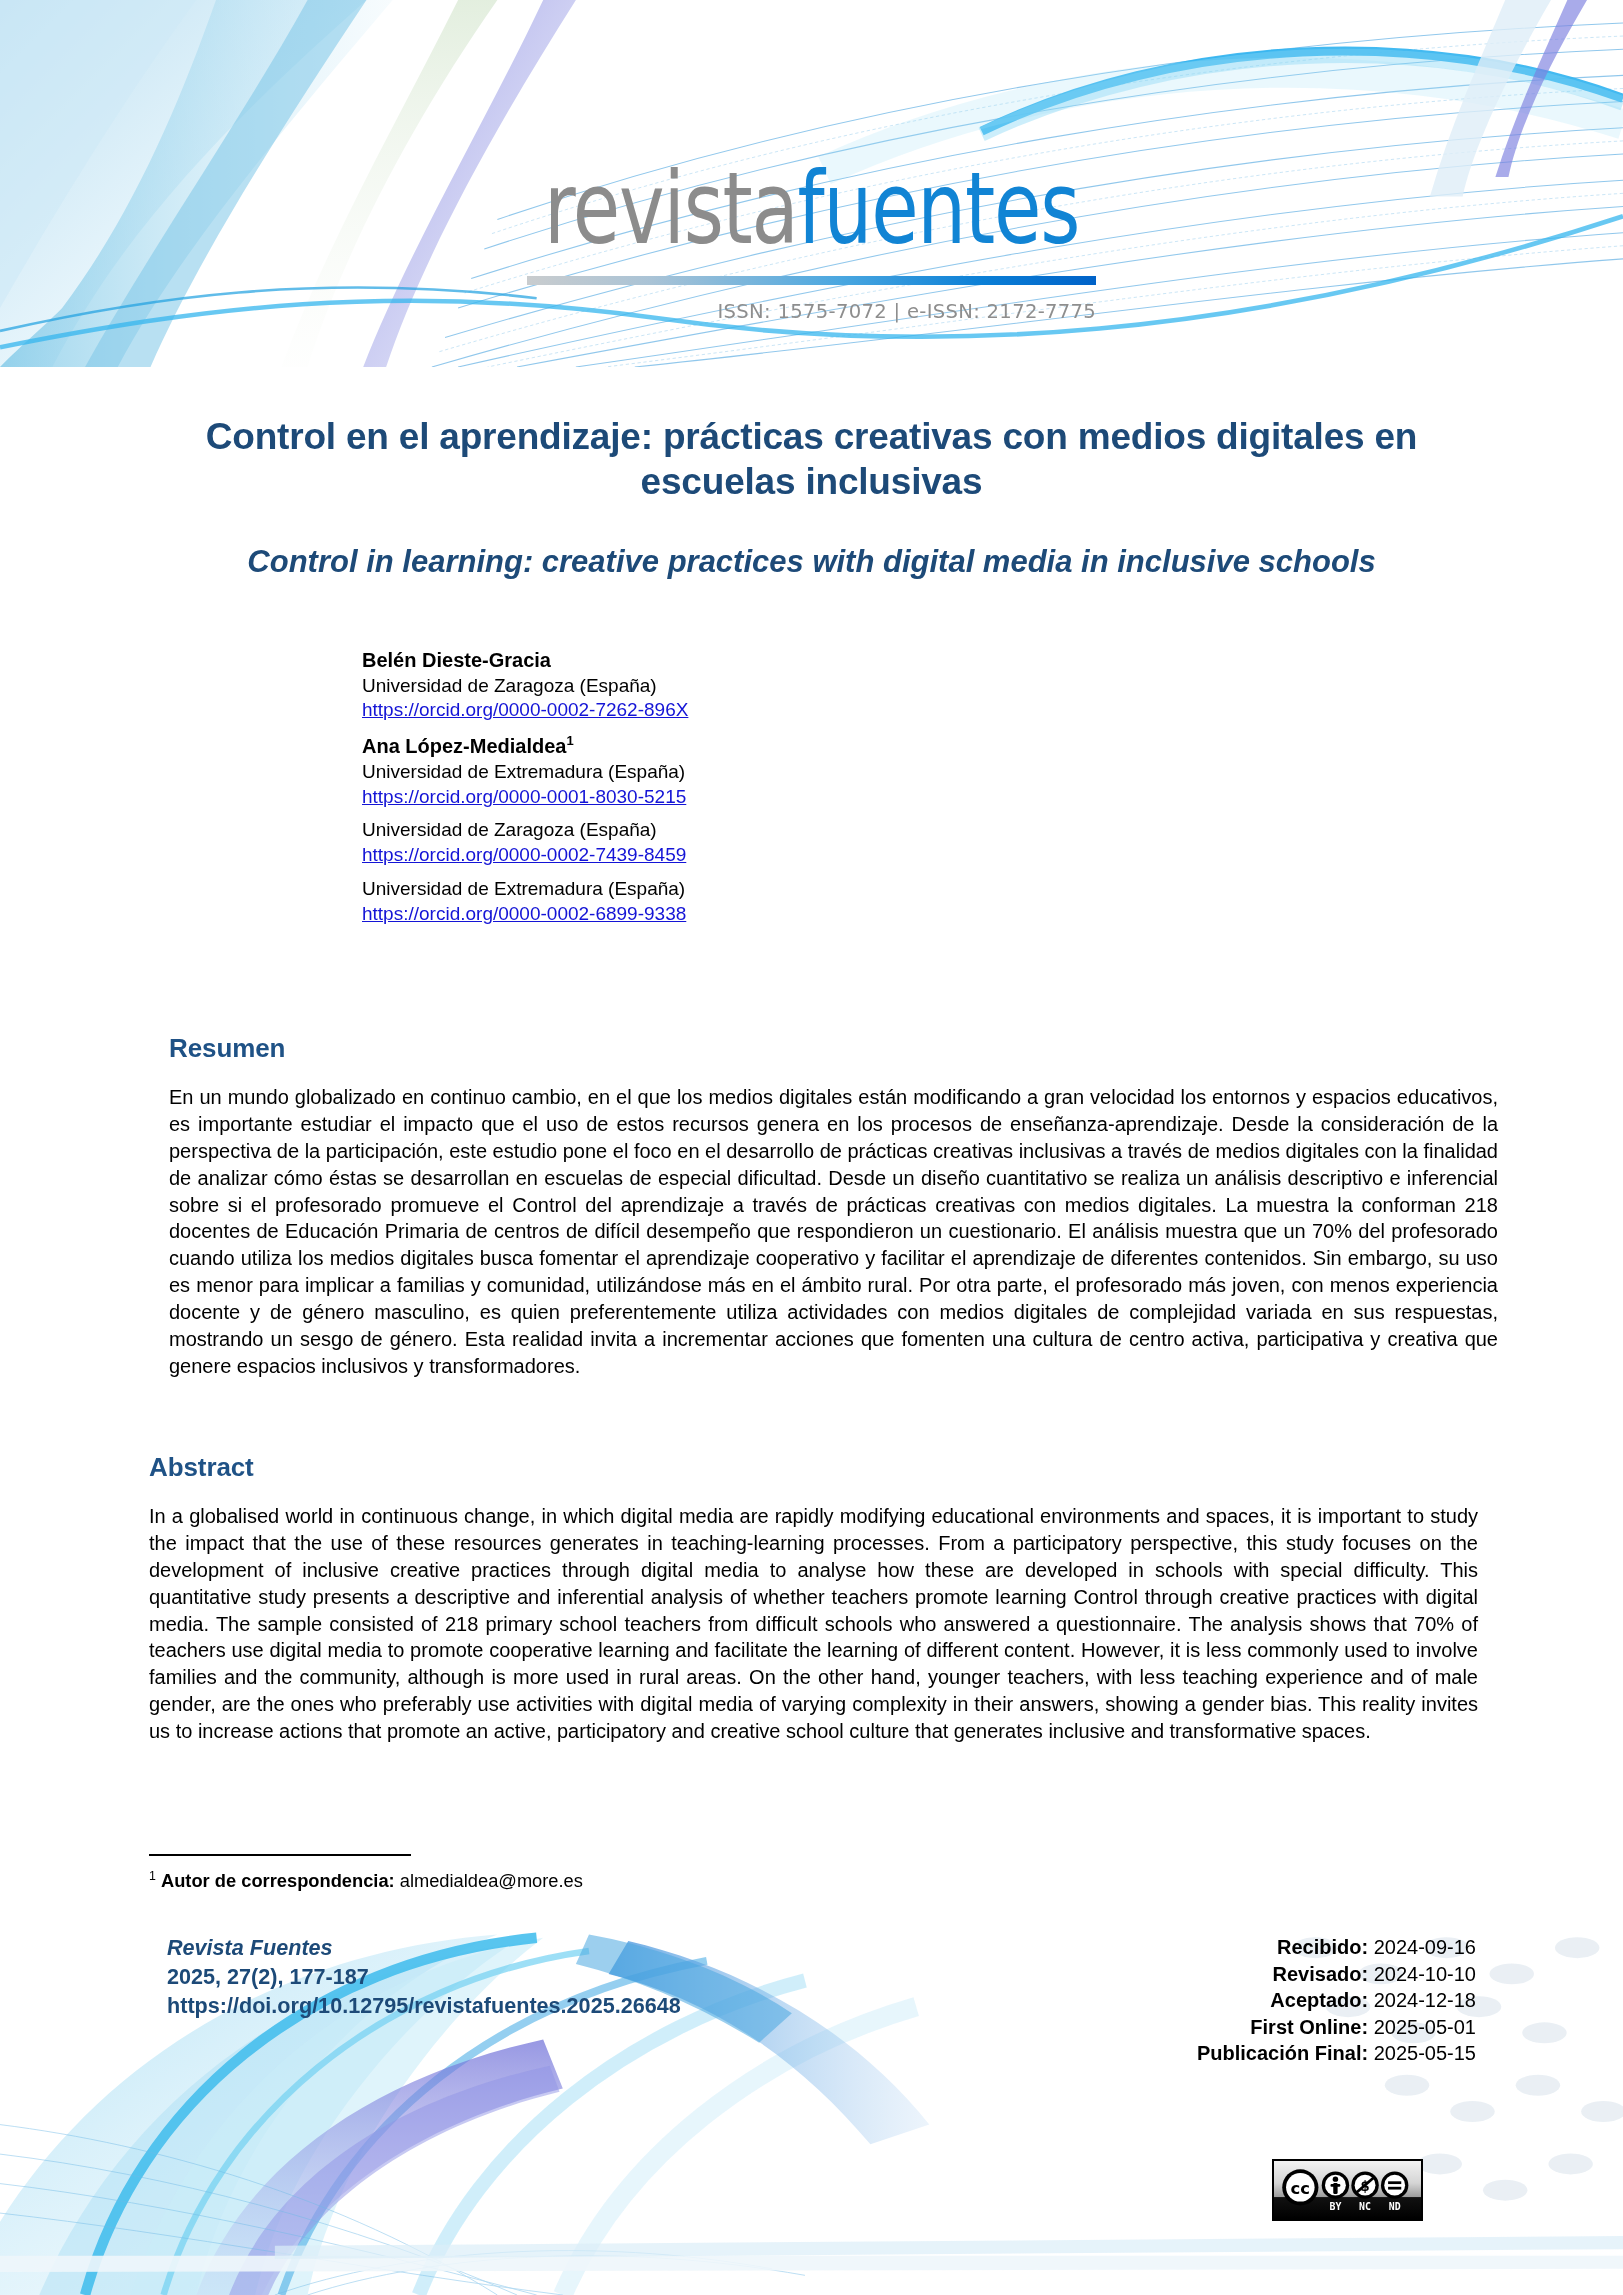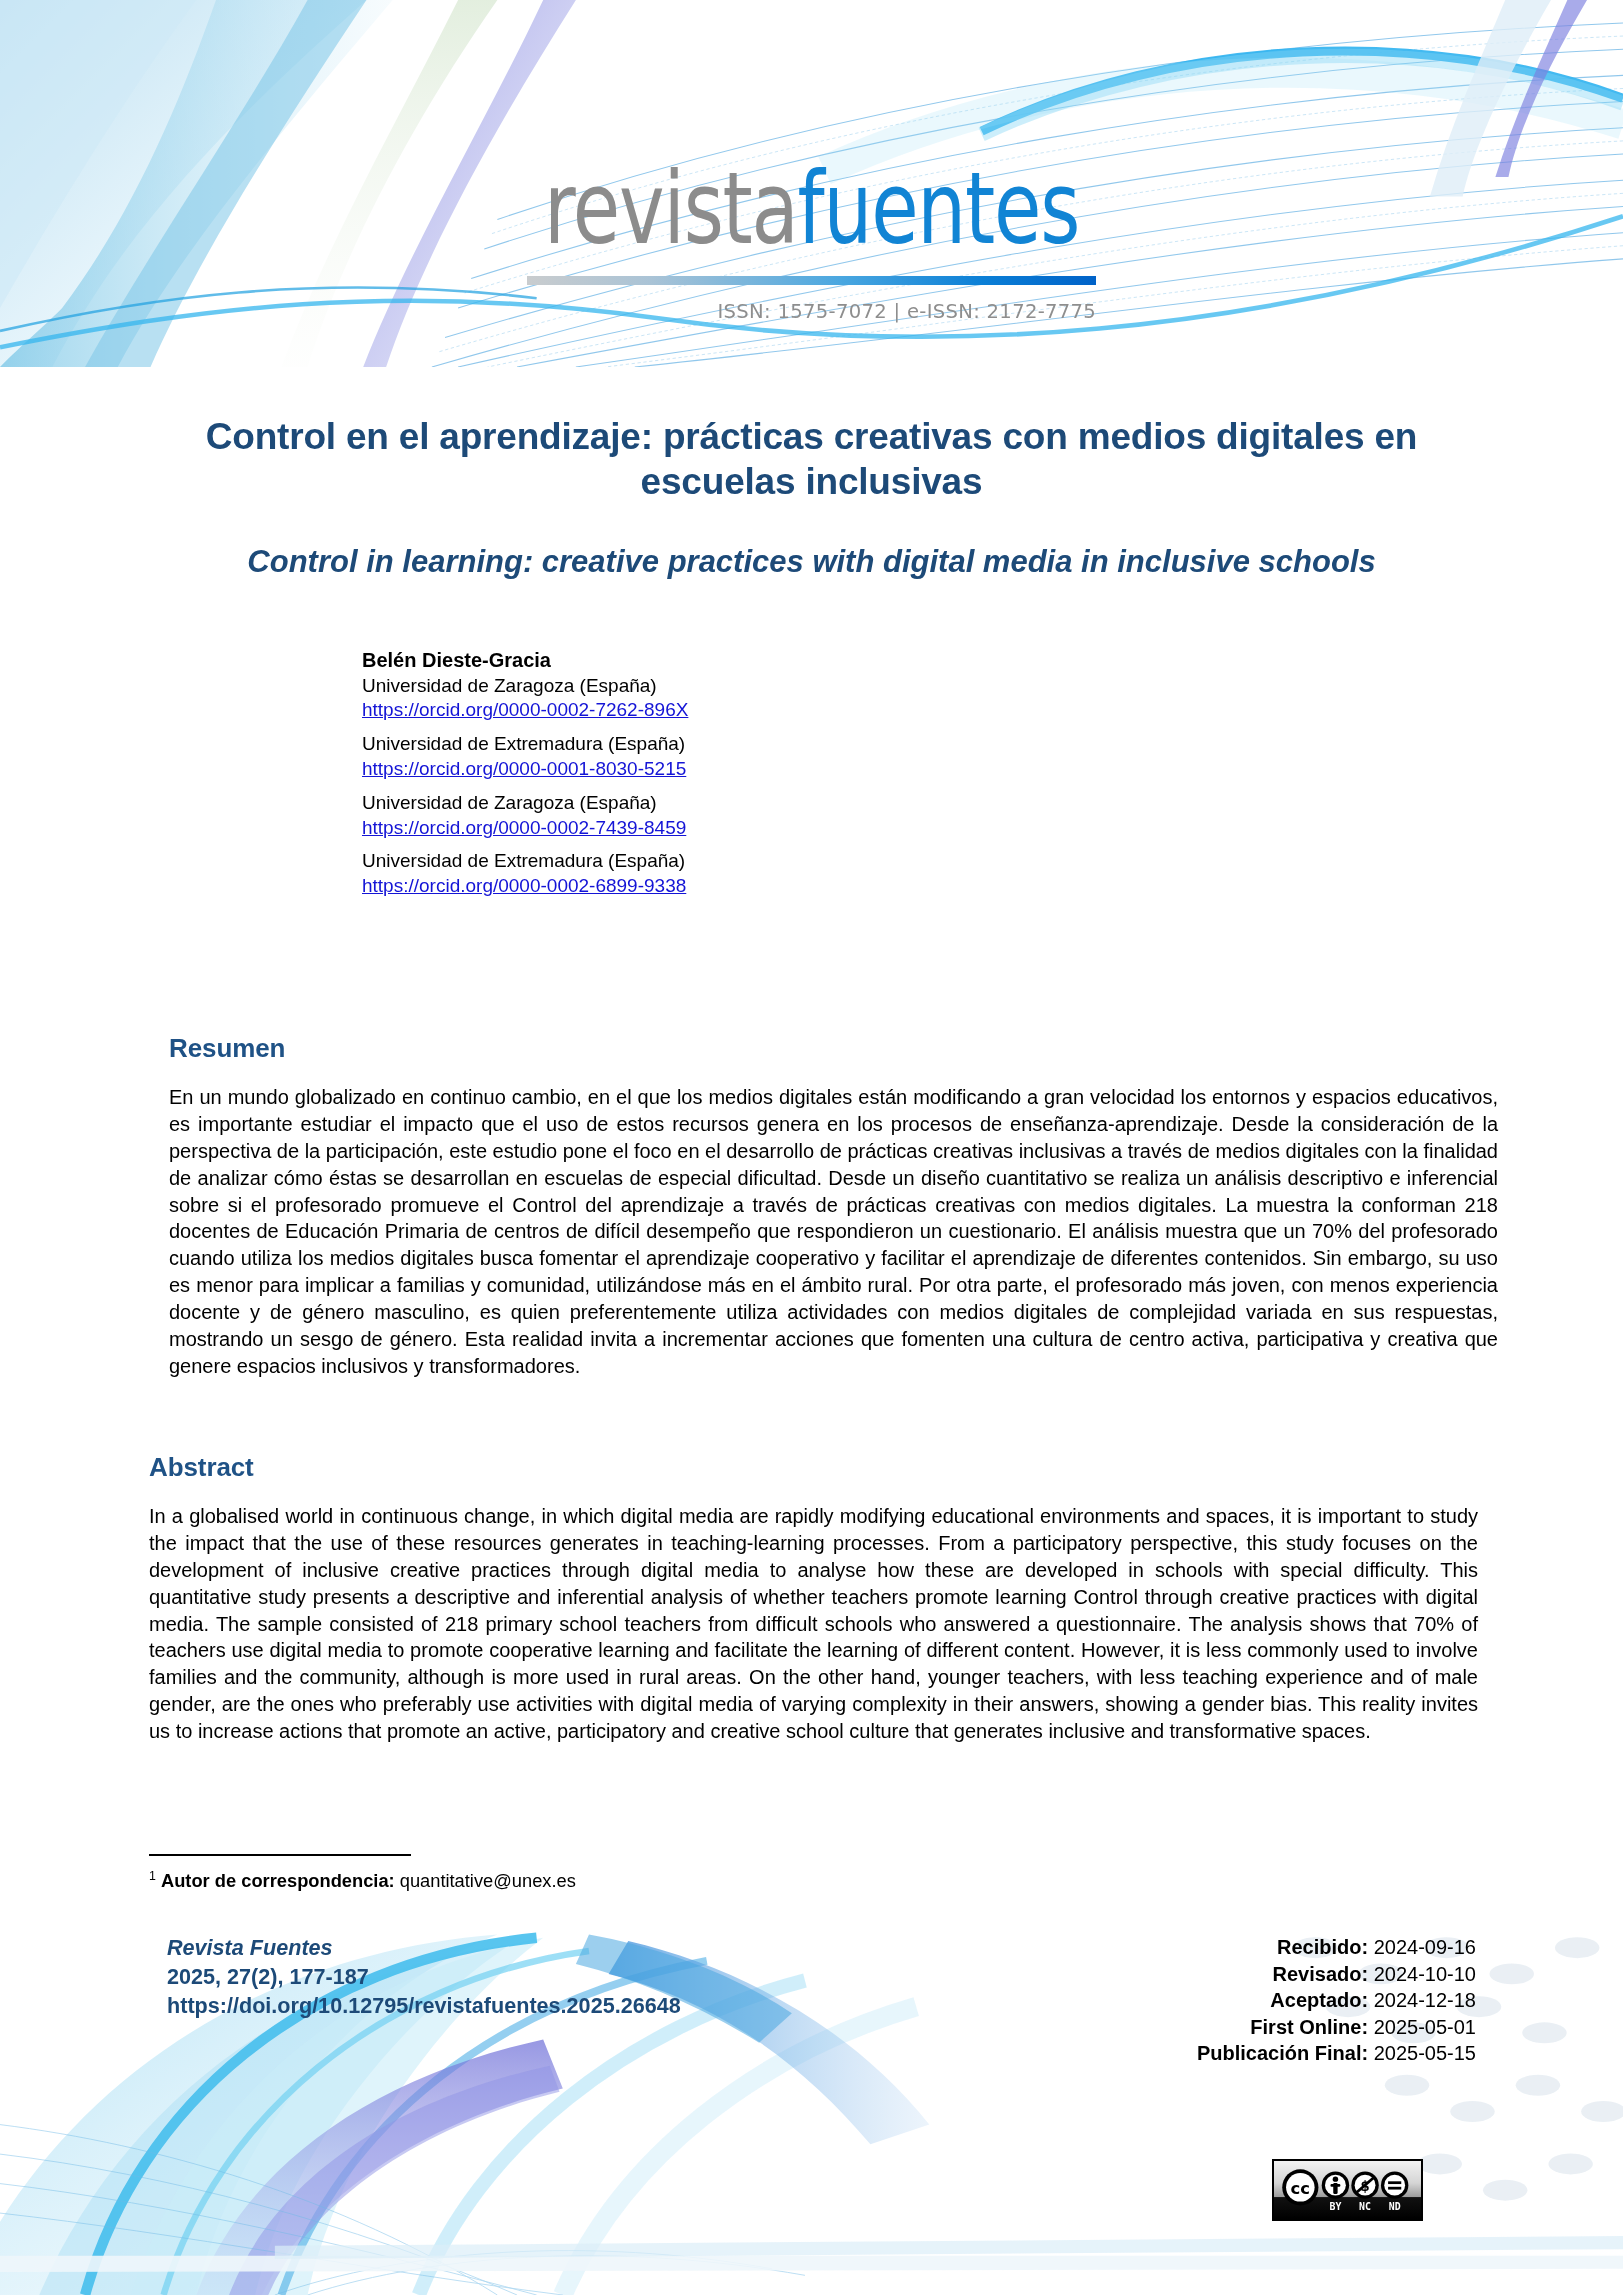--- a/index.html
+++ b/index.html
@@ -373,20 +373,21 @@
   <h1 class="title-es">Control en el aprendizaje: prácticas creativas con medios digitales en escuelas inclusivas</h1>
   <h2 class="title-en">Control in learning: creative practices with digital media in inclusive schools</h2>
 
   <div class="authors">
     <div class="author-block">
       <div class="author-name"><span>Belén Dieste-Gracia</span></div>
       <div class="author-affil">Universidad de Zaragoza (España)</div>
       <a class="author-orcid" href="#">https://orcid.org/0000-0002-7262-896X</a>
     </div>
     <div class="author-block">
+      <div class="author-name"><span>Ana López-Medialdea</span><sup>1</sup></div>
       <div class="author-affil">Universidad de Extremadura (España)</div>
       <a class="author-orcid" href="#">https://orcid.org/0000-0001-8030-5215</a>
     </div>
     <div class="author-block">
       <div class="author-affil">Universidad de Zaragoza (España)</div>
       <a class="author-orcid" href="#">https://orcid.org/0000-0002-7439-8459</a>
     </div>
     <div class="author-block">
       <div class="author-affil">Universidad de Extremadura (España)</div>
       <a class="author-orcid" href="#">https://orcid.org/0000-0002-6899-9338</a>
@@ -400,21 +401,21 @@
 
   <section class="section" id="abstract-sec">
     <div class="sec-head">Abstract</div>
     <p class="sec-body">In a globalised world in continuous change, in which digital media are rapidly modifying educational environments and spaces, it is important to study the impact that the use of these resources generates in teaching-learning processes. From a participatory perspective, this study focuses on the development of inclusive creative practices through digital media to analyse how these are developed in schools with special difficulty. This quantitative study presents a descriptive and inferential analysis of whether teachers promote learning Control through creative practices with digital media. The sample consisted of 218 primary school teachers from difficult schools who answered a questionnaire. The analysis shows that 70% of teachers use digital media to promote cooperative learning and facilitate the learning of different content. However, it is less commonly used to involve families and the community, although is more used in rural areas. On the other hand, younger teachers, with less teaching experience and of male gender, are the ones who preferably use activities with digital media of varying complexity in their answers, showing a gender bias. This reality invites us to increase actions that promote an active, participatory and creative school culture that generates inclusive and transformative spaces.</p>
   </section>
 
   <div class="footnote">
     <div class="footnote-rule"></div>
     <div class="footnote-text"><span class="fn-mark">1</span>
       <b>Autor de correspondencia:</b>
-      <span>quantitative@unex.es</span></div>
+      <span>almedialdea@more.es</span></div>
   </div>
 
   <div class="journal-ref">
     <div class="jr-name">Revista Fuentes</div>
     <div>2025, 27(2), 177-187</div>
     <div>https://doi.org/10.12795/revistafuentes.2025.26648</div>
   </div>
 
   <div class="dates">
     <div><span class="d-label">Recibido:</span> <span>2024-09-16</span></div>

